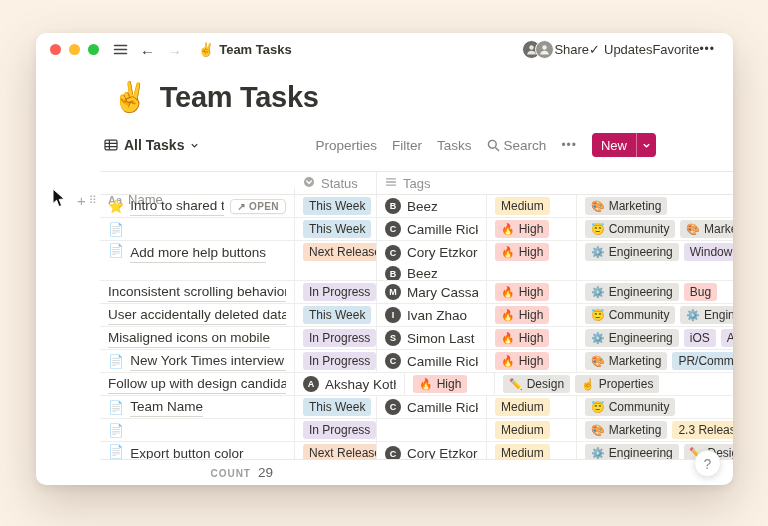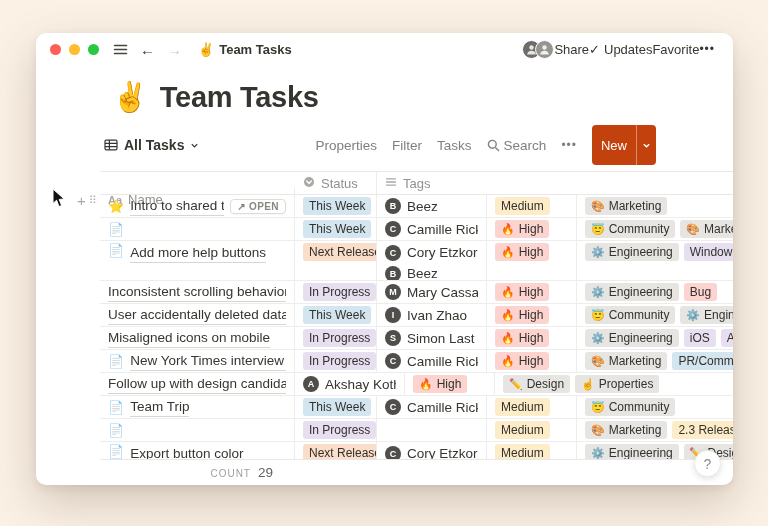--- a/index.html
+++ b/index.html
@@ -31,21 +31,21 @@
   .updates { display:flex; align-items:center; gap:4px; }
   .more-dots { letter-spacing:1px; color:#37352f; font-size:12px; }
   
   .page-head { flex:none; padding:14px 0 0 76px; }
   .page-title { font-size:29px; font-weight:700; letter-spacing:-.3px; line-height:36px; display:flex; gap:12px; }
   
   .toolbar { flex:none; display:flex; align-items:center; margin:16px 77px 12px 68px; height:28px; }
   .view-switch { display:flex; align-items:center; gap:6px; font-size:14px; font-weight:700; }
   .tb-actions { margin-left:auto; display:flex; align-items:center; gap:15px; font-size:13.5px; color:#82807c; }
   .action { display:flex; align-items:center; gap:4px;text-align:right; }
-  .new-btn { display:flex; align-items:stretch; background:#c2410c; border-radius:4px; height:40px; color:#fff; overflow:hidden; }
+  .new-btn { display:flex; align-items:stretch; background:#be185d; border-radius:4px; height:24px; color:#fff; overflow:hidden; }
   .new-label { display:flex; align-items:center; padding:0 9px; font-size:13px; font-weight:500; }
   .new-caret { width:20px; display:flex; align-items:center; justify-content:center; border-left:1px solid rgba(255,255,255,.4); }
   
   .table-area { flex:1; overflow:hidden; display:flex; flex-direction:column; padding-left:64px; }
   .thead { flex:none; display:flex; height:24px; border-top:1px solid #e9e8e6; border-bottom:1px solid #e9e8e6; color:#91908c; font-size:13px; }
   .th { display:flex; align-items:center; gap:6px; padding:0 8px; height:100%; border-right:1px solid #ececea; overflow:hidden; white-space:nowrap; flex:none; }
   .th:last-child { border-right:none; flex:1; }
   .th-aa { font-size:11px; color:#a9a8a5; font-weight:700; }
   .tbody { flex:1; overflow:hidden; }
   .row { display:flex; height:23px; border-bottom:1px solid #ededeb; }
@@ -59,21 +59,21 @@
   .open-btn { margin-left:auto; flex:none; display:flex; align-items:center; gap:3px; border:1px solid #dddcd9; border-radius:4px; background:#fff; color:#88867f; font-size:10px; font-weight:600; letter-spacing:.4px; padding:1px 6px; box-shadow:0 1px 2px rgba(0,0,0,.04); }
   .pill { display:inline-flex; align-items:center; gap:4px; height:18px; padding:0 6px; border-radius:3px; font-size:12px; color:#33312d; flex:none; }
   .pill .p-emoji { font-size:11px; }
   .persons { display:flex; flex-direction:column; gap:2px; overflow:hidden; }
   .person { display:flex; align-items:center; gap:6px; height:19px; font-size:13.5px; }
   .avatar { width:16px; height:16px; border-radius:50%; background:#4f4e4b; color:#fff; font-size:9px; font-weight:700; display:flex; align-items:center; justify-content:center; flex:none; }
   .c-tags { gap:5px; }
   
   .tfoot { flex:none; height:26px; border-top:1px solid #e9e8e6; display:flex; align-items:center; }
   .count { width:187px; display:flex; justify-content:flex-end; align-items:baseline; gap:7px; padding-right:14px; }
-  .count-label { font-size:10px; letter-spacing:1px; color:#9f9e9b; font-weight:400; }
+  .count-label { font-size:10px; letter-spacing:1px; color:#9f9e9b; font-weight:700; }
   .count-value { font-size:13.5px; color:#63625f; font-weight:500; }
   
   .help-btn { position:absolute; right:12px; bottom:8px; width:27px; height:27px; border-radius:50%; background:#fff; border:1px solid #eceae7; box-shadow:0 2px 6px rgba(0,0,0,.12); display:flex; align-items:center; justify-content:center; color:#8f8e8b; font-size:14px; font-weight:500; }
   .row-controls { position:absolute; left:41px; top:160px; display:flex; align-items:center; gap:3px; color:#a9a8a5; }
   .plus { font-size:15px; line-height:1; }
   .drag { font-size:11px; color:#b3b2af; letter-spacing:-1px; }
   .cursor { position:absolute; left:52px; top:188px; pointer-events:none; }
 </style>
 </head>
 <body>
@@ -452,21 +452,21 @@
             </span>
             <span class="pill" style="background: rgb(230, 229, 226);">
               <span class="p-emoji">☝️</span>
               <span>Properties</span>
             </span>
           </div>
         </div>
         <div class="row">
           <div class="cell c-name" style="width: 195px;">
             <span class="row-icon">📄</span>
-            <span class="name-text">Team Trip</span>
+            <span class="name-text">Team Name</span>
           </div>
           <div class="cell" style="width: 82px;">
             <span class="pill" style="background: rgb(211, 229, 239);">
               <span>This Week</span>
             </span>
           </div>
           <div class="cell" style="width: 110px;">
             <div class="persons">
               <div class="person">
                 <span class="avatar">C</span>

